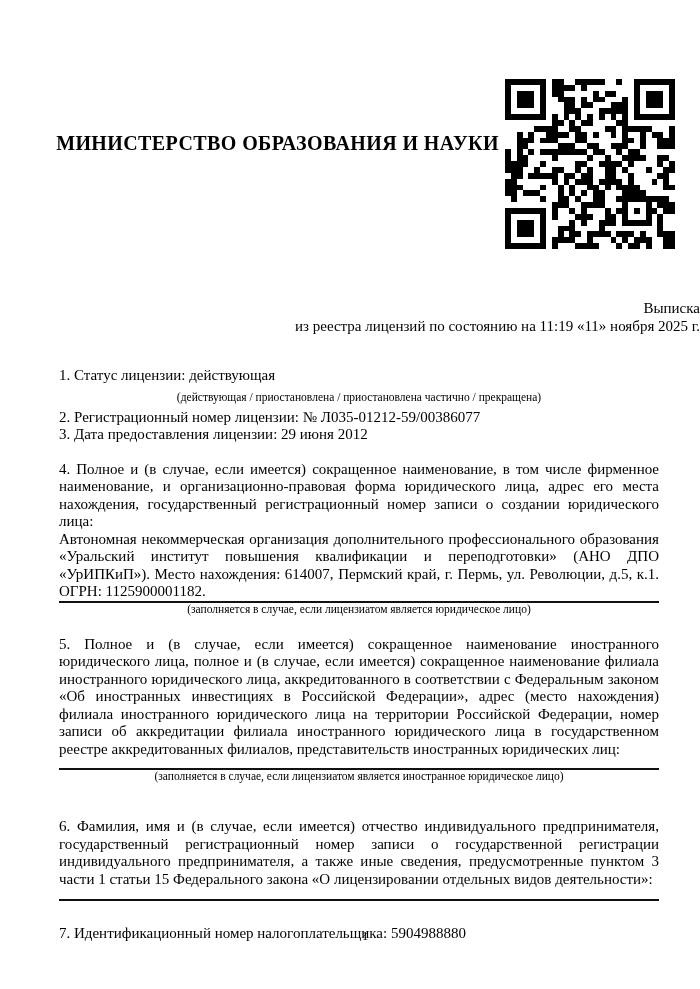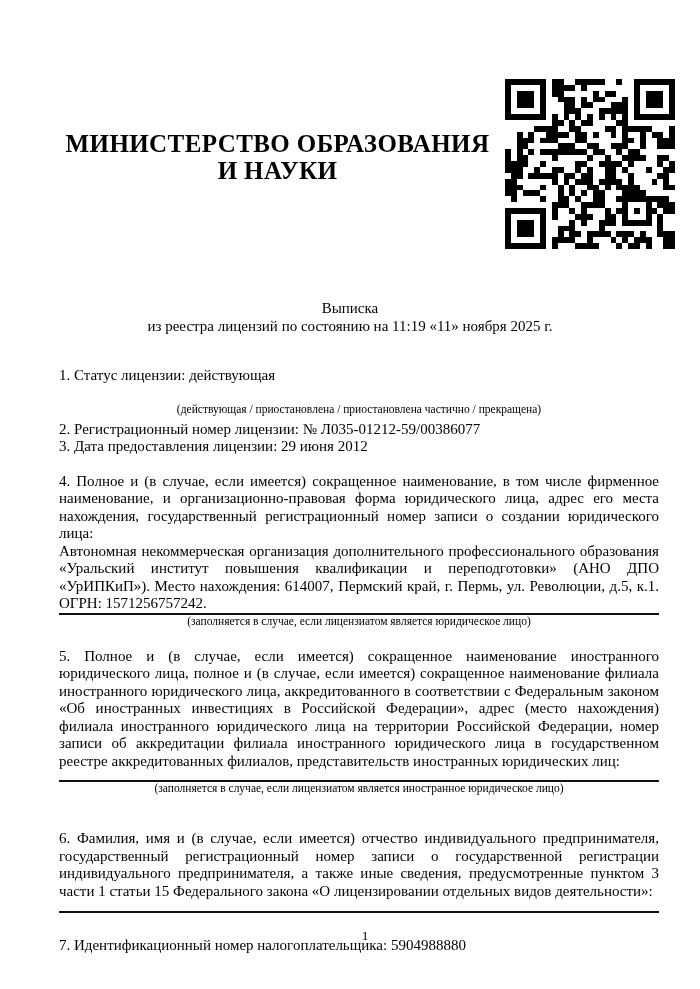--- a/index.html
+++ b/index.html
@@ -30,37 +30,37 @@
   
   .org-header {
     position: absolute;
     top: 130px;
     left: 55px;
     width: 445px;
     text-align: center;
   }
   .org-line {
     font-weight: 700;
-    font-size: 25px;
+    font-size: 20px;
     line-height: 27px;
     letter-spacing: 0.4px;
   }
   .org-caption {
     font-size: 11.5px;
     line-height: 13px;
     margin-top: 6px;
   }
 
   
   .doc-title {
     position: absolute;
     top: 299px;
     left: 0;
     width: 700px;
-    text-align: center;
+    text-align: right;
     font-size: 15px;
     line-height: 18px;
   }
 
   
   .body {
     position: absolute;
     top: 367px;
     left: 59px;
     width: 600px;
@@ -70,21 +70,21 @@
   .just { text-align: justify; }
   .note {
     font-size: 11.5px;
     line-height: 13px;
     text-align: center;
   }
   .rule {
     border-top: 2px solid #111111;
     height: 0;
   }
-  #note1 { margin-top: 18px; }
+  #note1 { margin-top: 6px; }
   #it2   { margin-top: 5px; }
   #it3   { margin-top: 0; }
   #it4   { margin-top: 17px; }
   #it5   { margin-top: 20px; }
   #it6   { margin-top: 35px; }
   #it7   { margin-top: 24px; }
   .blank5 { height: 10px; }
   .blank6 { height: 11px; }
 
   .page-footer {
@@ -555,21 +555,21 @@
       <span>№ Л035-01212-59/00386077</span>
     </div>
 
     <div id="it3">
       <span>3. Дата предоставления лицензии:</span>
       <span>29 июня 2012</span>
     </div>
 
     <div id="it4">
       <div class="just">4. Полное и (в случае, если имеется) сокращенное наименование, в том числе фирменное наименование, и организационно-правовая форма юридического лица, адрес его места нахождения, государственный регистрационный номер записи о создании юридического лица:</div>
-      <div class="just">Автономная некоммерческая организация дополнительного профессионального образования «Уральский институт повышения квалификации и переподготовки» (АНО ДПО «УрИПКиП»). Место нахождения: 614007, Пермский край, г. Пермь, ул. Революции, д.5, к.1. ОГРН: 1571256757242.</div>
+      <div class="just">Автономная некоммерческая организация дополнительного профессионального образования «Уральский институт повышения квалификации и переподготовки» (АНО ДПО «УрИПКиП»). Место нахождения: 614007, Пермский край, г. Пермь, ул. Революции, д.5, к.1. ОГРН: 1125900001182.</div>
     </div>
     <div class="rule"></div>
     <div class="note">(заполняется в случае, если лицензиатом является юридическое лицо)</div>
 
     <div id="it5">
       <div class="just">5. Полное и (в случае, если имеется) сокращенное наименование иностранного юридического лица, полное и (в случае, если имеется) сокращенное наименование филиала иностранного юридического лица, аккредитованного в соответствии с Федеральным законом «Об иностранных инвестициях в Российской Федерации», адрес (место нахождения) филиала иностранного юридического лица на территории Российской Федерации, номер записи об аккредитации филиала иностранного юридического лица в государственном реестре аккредитованных филиалов, представительств иностранных юридических лиц:</div>
       <div></div>
     </div>
     <div class="blank5"></div>
     <div class="rule"></div>

